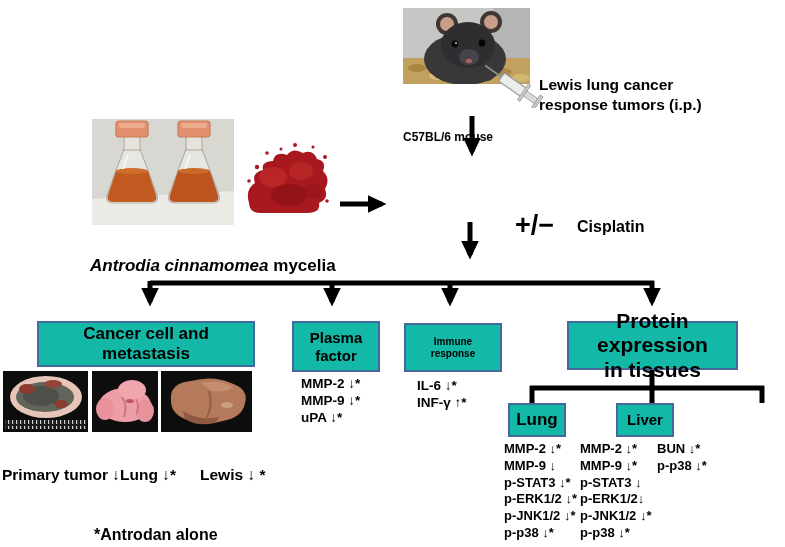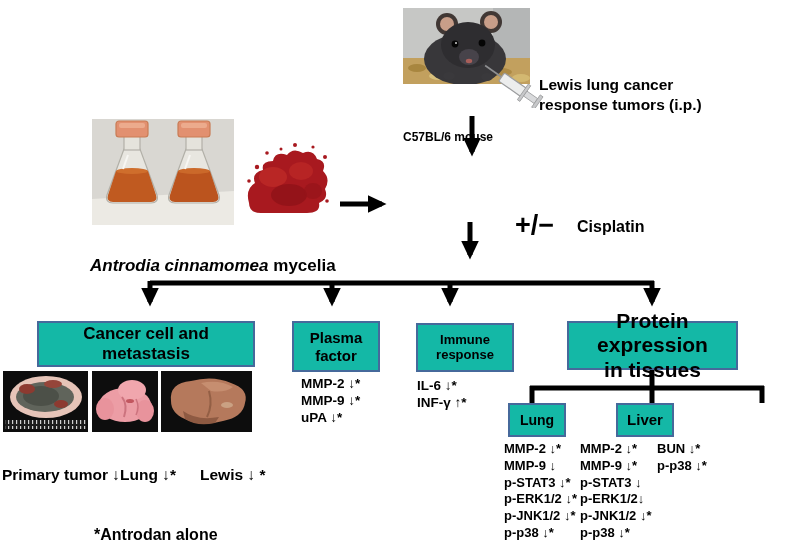--- a/index.html
+++ b/index.html
@@ -146,21 +146,21 @@
     <span>Cancer cell and metastasis</span>
   </div>
 
   <div class="bbox" style="left:292px;top:321px;width:84px;height:47px;font-size:15px">
     <span>
       <span>Plasma</span><br>
       <span>factor</span>
     </span>
   </div>
 
-  <div class="bbox" style="left:416px;top:323px;width:94px;height:45px;font-size:13px">
+  <div class="bbox" style="left:404px;top:323px;width:94px;height:45px;font-size:10px">
     <span>
       <span>Immune</span><br>
       <span>response</span>
     </span>
   </div>
 
   <div class="bbox" style="left:567px;top:321px;width:167px;height:45px;font-size:21px">
     <span>
       <span>Protein expression</span><br>
       <span>in tissues</span>
@@ -212,21 +212,21 @@
     <div>MMP-2 ↓*</div>
     <div>MMP-9 ↓*</div>
     <div>uPA ↓*</div>
   </div>
 
   <div class="list" style="left:417px;top:377px">
     <div>IL-6 ↓*</div>
     <div>INF-γ ↑*</div>
   </div>
 
-  <div class="bbox" style="left:508px;top:403px;width:54px;height:30px;font-size:14px">
+  <div class="bbox" style="left:508px;top:403px;width:54px;height:30px;font-size:17px">
     <span>Lung</span>
   </div>
   <div class="bbox" style="left:616px;top:403px;width:54px;height:30px;font-size:15px">
     <span>Liver</span>
   </div>
 
   <div class="list tlist" style="left:504px;top:441px">
     <div>MMP-2 ↓*</div>
     <div>MMP-9 ↓</div>
     <div>p-STAT3 ↓*</div>

